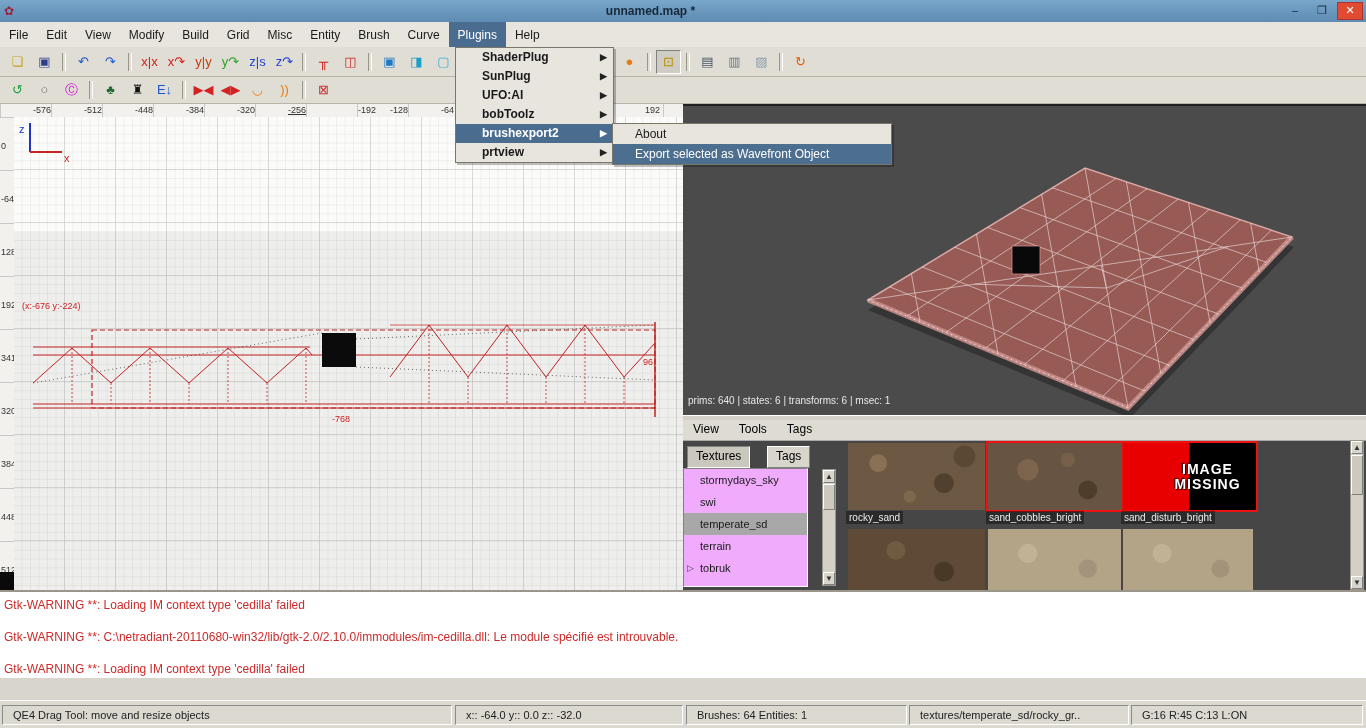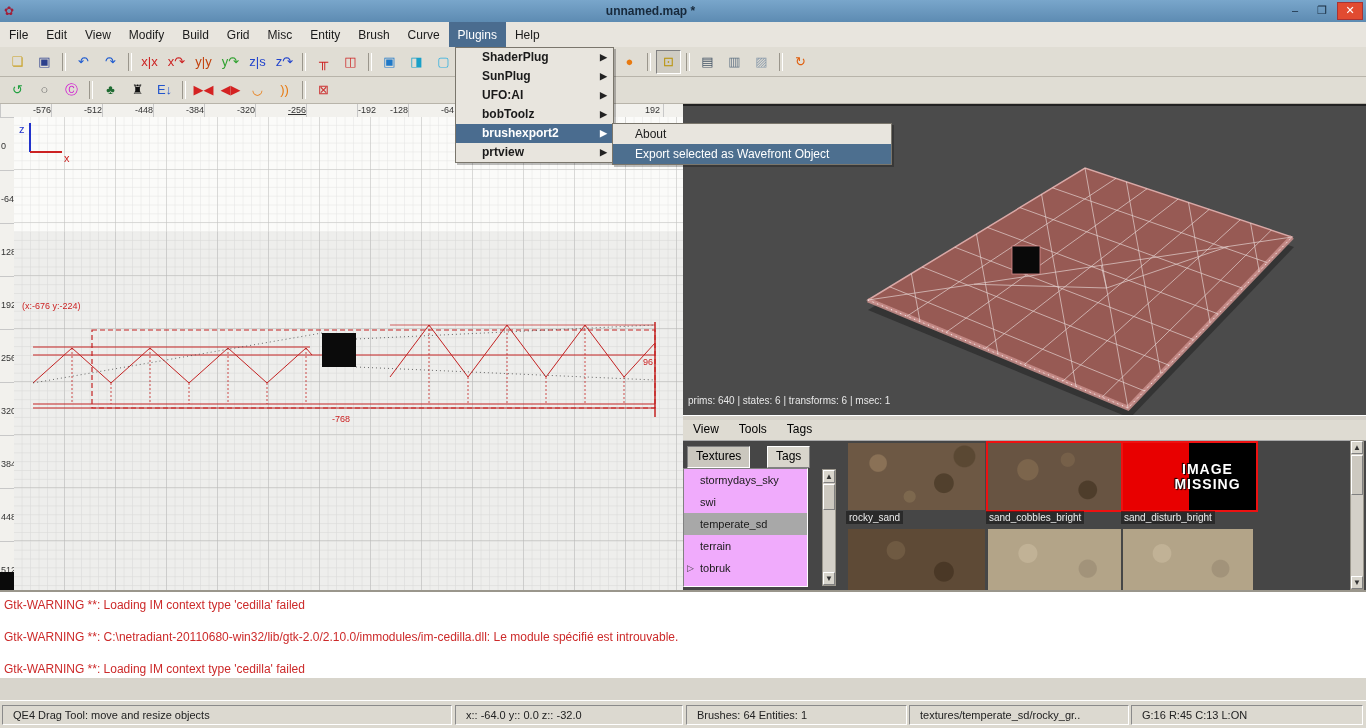--- a/index.html
+++ b/index.html
@@ -196,21 +196,21 @@
       <span style="left: 358px;">-192</span>
       <span style="left: 390px;">-128</span>
       <span style="left: 441px;">-64</span>
       <span style="left: 645px;">192</span>
     </div>
   <div class="abs ruler-left">
       <span style="top: 24px;">0</span>
       <span style="top: 77px;">-64</span>
       <span style="top: 130px;">128</span>
       <span style="top: 183px;">192</span>
-      <span style="top: 236px;">256</span>
+      <span style="top: 236px;">341</span>
       <span style="top: 289px;">320</span>
       <span style="top: 342px;">384</span>
       <span style="top: 395px;">448</span>
       <span style="top: 448px;">512</span>
     </div>
   <div class="abs blacksq"></div>
 
   <svg class="abs" style="left:14px;top:117px" width="669" height="473">
     <defs>
       <pattern id="gmin" width="8.5" height="8.85" patternUnits="userSpaceOnUse">

